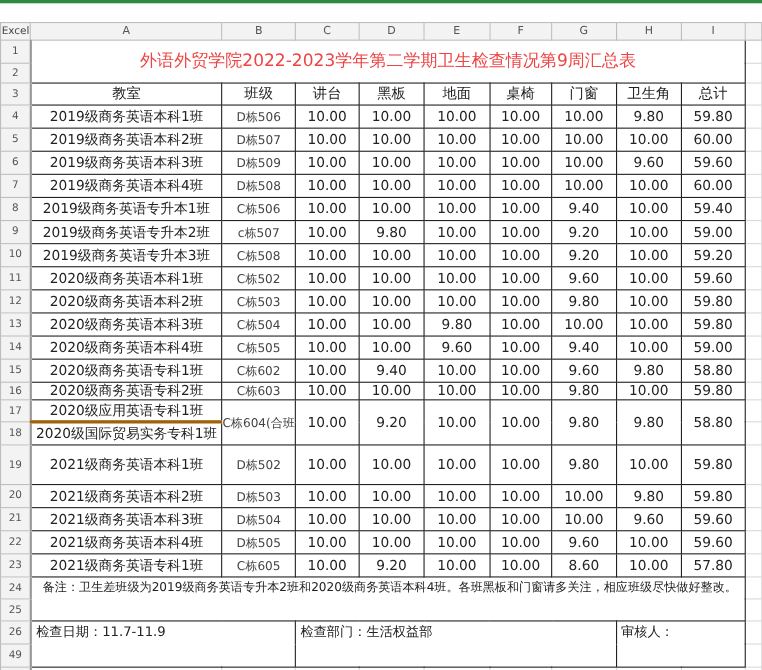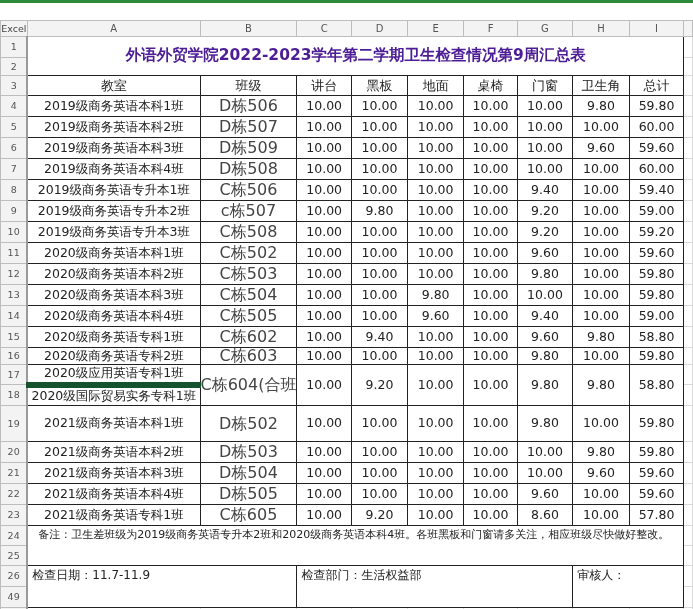--- a/index.html
+++ b/index.html
@@ -6,23 +6,23 @@
   body { width:693px; height:609px; overflow:hidden; background:#ffffff;
          font-family:"DejaVu Sans","Liberation Sans",sans-serif; position:relative; }
   .topbar { position:absolute; left:0; top:0; width:693px; height:3px; background:#2e8b3e; }
   .grid { position:absolute; left:0; top:20px; border-collapse:collapse; table-layout:fixed; }
   .grid td { padding:0; overflow:hidden; white-space:nowrap; text-align:center;
              font-size:12.5px; color:#222; border:1px solid #d9d9d9; line-height:1; }
   .colhdr td { background:#f3f3f3; color:#555; font-size:10px; height:15px; border-color:#bdbdbd; }
   .colhdr td.corner { font-size:9.5px; color:#444; }
   td.rh { background:#f3f3f3; color:#555; font-size:9.5px; border-color:#bdbdbd; border-right:2px solid #9a9a9a; }
   td.b { border:1.5px solid #222; }
-  td.title { font-size:15.5px; font-weight:bold; color:#4c1d95;text-align:center; }
+  td.title { font-size:15.5px; font-weight:normal; color:#ef4444;text-align:center; }
   td.hdr { font-size:13px; }
-  td.cls { font-size:16px; color:#444; }
+  td.cls { font-size:11px; color:#444; }
   td.left { text-align:left; padding-left:4px; vertical-align:top; padding-top:3px; }
   td.note { font-size:11px;padding-left:10px; }
   td.foot { font-size:12px; }
   td.extra { border-left:1.5px solid #222; }
 </style>
 </head>
 <body>
 
 <div class="topbar"></div>
 
@@ -248,21 +248,21 @@
         <td class="b">9.80</td>
         <td class="b">10.00</td>
         <td class="b">59.80</td>
         <td class="extra"></td>
       </tr>
     </tbody>
 
   <tbody>
       <tr style="height:20px">
     <td class="rh">17</td>
-    <td class="b" style="border-bottom:6px solid #14532d">2020级应用英语专科1班</td>
+    <td class="b" style="border-bottom:2px solid #14532d">2020级应用英语专科1班</td>
     <td class="b cls" rowspan="2">C栋604(合班</td>
     <td class="b" rowspan="2">10.00</td>
     <td class="b" rowspan="2">9.20</td>
     <td class="b" rowspan="2">10.00</td>
     <td class="b" rowspan="2">10.00</td>
     <td class="b" rowspan="2">9.80</td>
     <td class="b" rowspan="2">9.80</td>
     <td class="b" rowspan="2">58.80</td>
     <td class="extra"></td>
   </tr>

